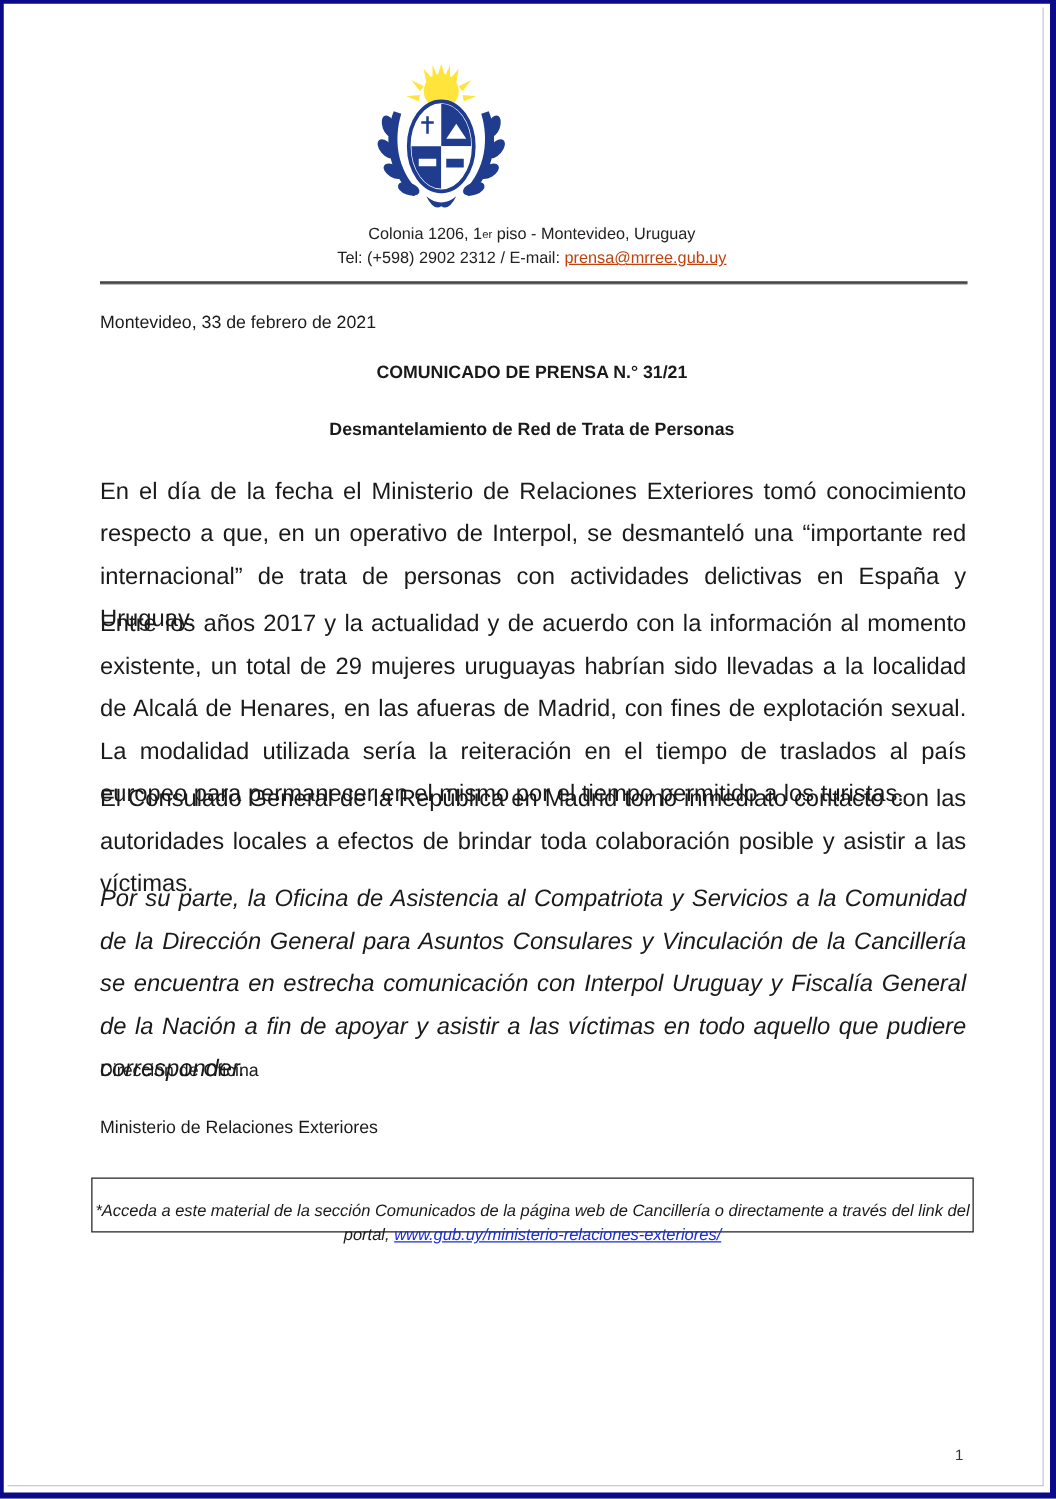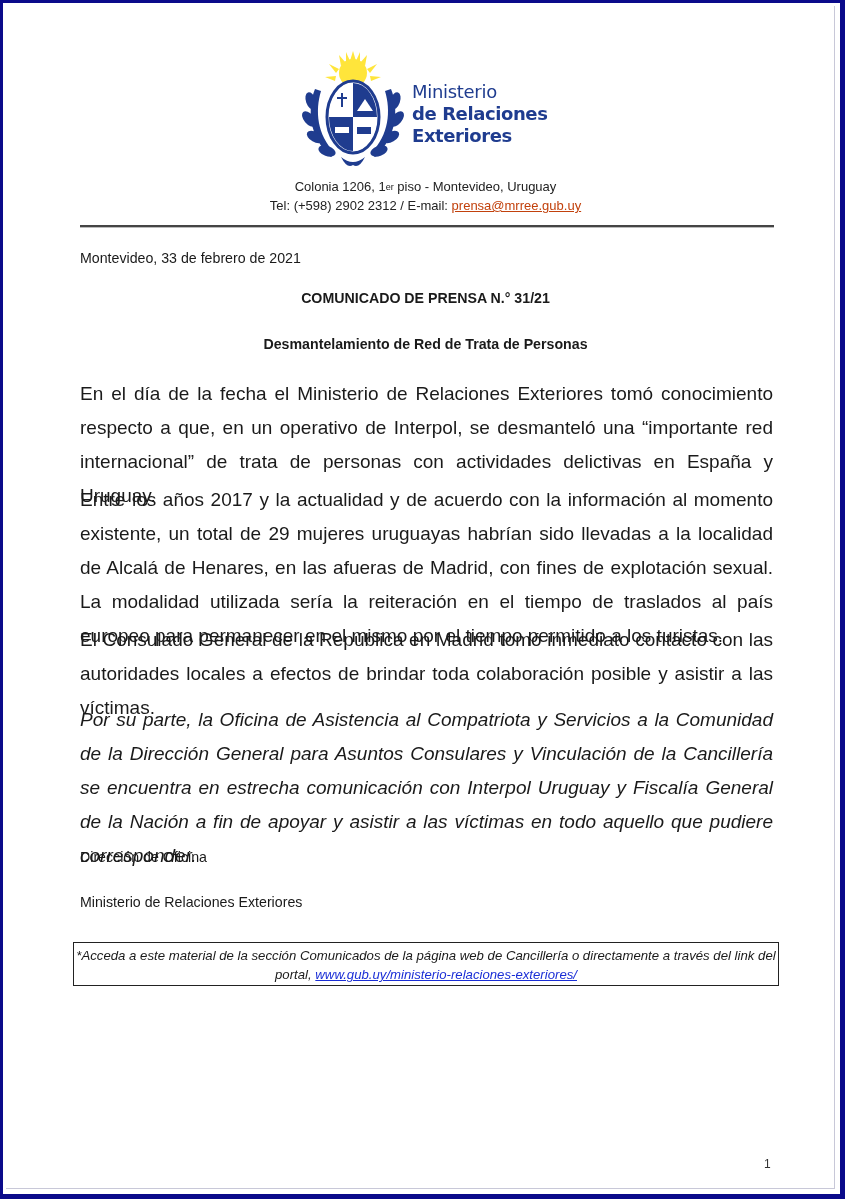--- a/index.html
+++ b/index.html
@@ -51,21 +51,21 @@
   .p2 { top: 480px; }
   .p3 { top: 620px; }
   .p4 { top: 700px; font-style: italic; }
   .sign1 { left: 77px; top: 846px; }
   .sign2 { left: 77px; top: 891px; }
   .notebox {
     position: absolute; left: 70px; top: 939px; width: 706px; height: 44px;
     border: 1px solid #222; box-sizing: border-box;
     font-family: "Liberation Sans", sans-serif; font-style: italic;
     font-size: 13.2px; color: #1a1a1a; text-align: center; line-height: 19px;
-    padding-top: 3px;
+    padding-top: 16px;
   }
   .notebox a { color: #1a2ed6; text-decoration: underline; }
   .pagenum {
     position: absolute; left: 761px; top: 1154px;
     font-family: "Liberation Sans", sans-serif; font-size: 12px; color: #333;
   }
 </style>
 </head>
 <body>
 
@@ -111,25 +111,20 @@
       <rect x="28" y="68" width="24" height="34" fill="#1f3c8f"></rect>
       <rect x="52" y="68" width="24" height="34" fill="#ffffff"></rect>
       <path d="M56,62 L64,50 L72,62 Z" fill="#ffffff"></path>
       <rect x="36" y="48" width="10" height="2" fill="#1f3c8f"></rect>
       <rect x="40" y="44" width="2" height="14" fill="#1f3c8f"></rect>
       <rect x="34" y="78" width="14" height="6" fill="#ffffff"></rect>
       <rect x="56" y="78" width="14" height="7" fill="#1f3c8f"></rect>
     </g>
   </svg>
 
-  <div class="ministry">
-    <div class="l1">Ministerio</div>
-    <div class="l2">de Relaciones</div>
-    <div class="l3">Exteriores</div>
-  </div>
 
   <div class="addr addr1"><span>Colonia 1206, 1</span><sup>er</sup><span> piso - Montevideo, Uruguay</span></div>
   <div class="addr addr2"><span>Tel: (+598) 2902 2312 / E-mail: </span><a class="email">prensa@mrree.gub.uy</a></div>
 
   <div class="divider"></div>
 
   <div class="txt date">Montevideo, 33 de febrero de 2021</div>
   <div class="txt heading h1">COMUNICADO DE PRENSA N.° 31/21</div>
   <div class="txt heading h2">Desmantelamiento de Red de Trata de Personas</div>
 

